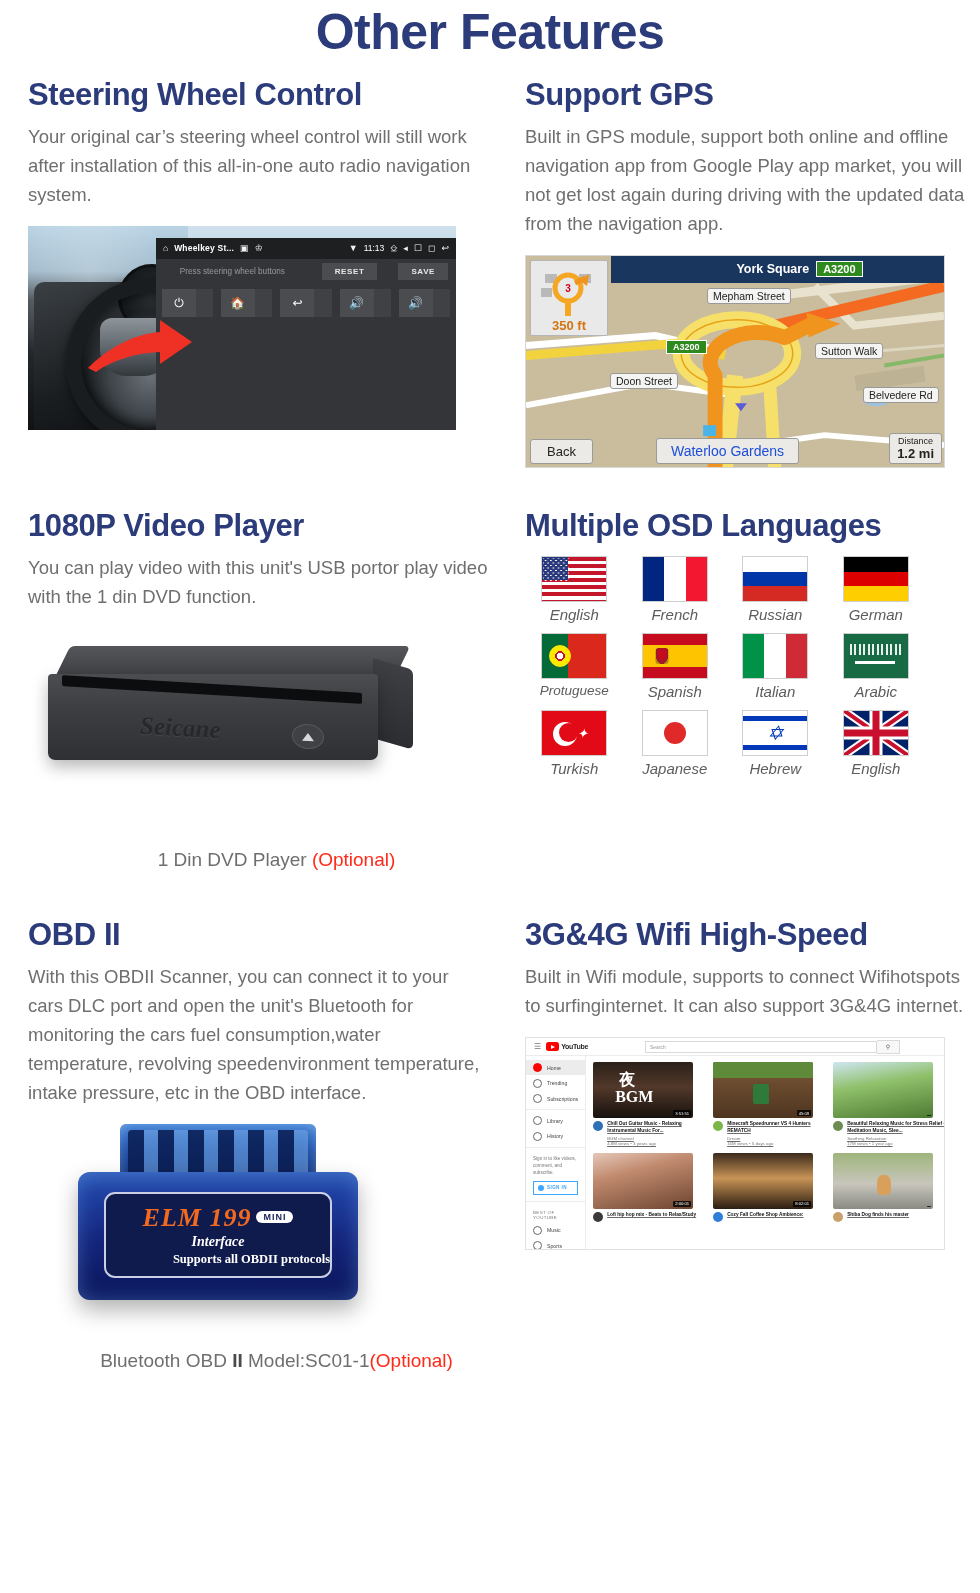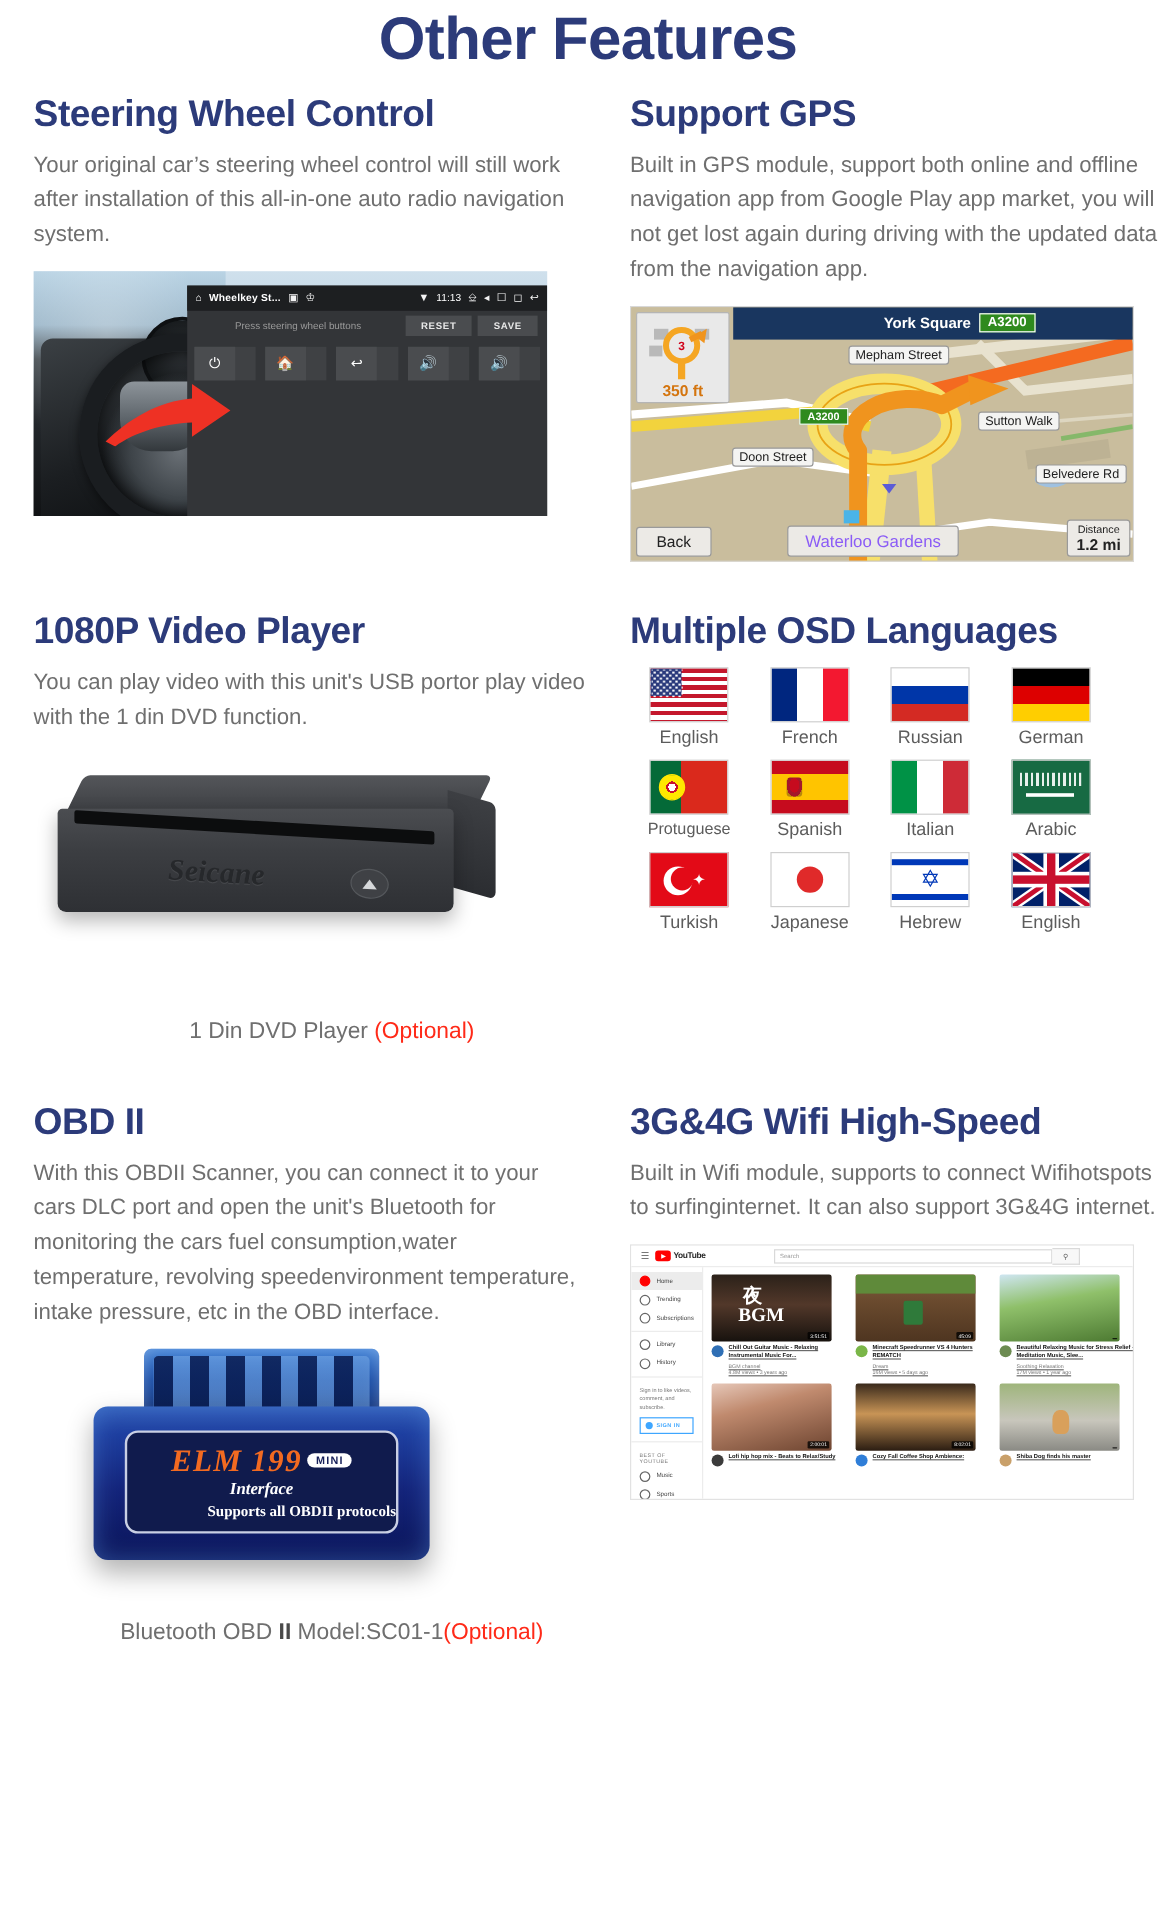--- a/index.html
+++ b/index.html
@@ -125,21 +125,21 @@
     font-size: 8.5px;
     padding: 0 7px;
     gap: 6px;
   }
   .swc-statusbar .sb-title { font-weight: bold; font-size: 8.5px; letter-spacing: .2px;}
   .swc-statusbar .sb-spacer { flex: 1; }
   .swc-statusbar .sb-ico { opacity: .95; font-size: 9px; }
   .swc-statusbar .sb-time { font-size: 8.5px; }
   .swc-row2 {
     display: flex; align-items: center;
-    height: 26px; padding: 0 8px; gap: 5px;
+    height: 26px; padding: 0 8px; gap: 21px;
   }
   .swc-hint { flex: 1; text-align: center; color: #9a9a9a; font-size: 8.2px; }
   .swc-btn {
     background: #4a4c4f;
     color: #e8e8e8;
     font-size: 8px;
     font-weight: bold;
     letter-spacing: .6px;
     padding: 4px 13px;
     border: none;
@@ -196,21 +196,21 @@
     font-size: 10.5px; color: #222; white-space: nowrap;
   }
   .gps-back {
     position: absolute; left: 4px; bottom: 3px;
     background: #eceae6; border: 1px solid #9a9a9a; border-radius: 3px;
     padding: 4px 16px; font-size: 13px; color: #222;
   }
   .gps-dest {
     position: absolute; left: 130px; bottom: 3px;
     background: #eceae6; border: 1px solid #9a9a9a; border-radius: 3px;
-    padding: 4px 14px; font-size: 14px; color: #8b5cf6;
+    padding: 4px 14px; font-size: 14px; color: #1d4ed8;
   }
   .gps-distbox {
     position: absolute; right: 2px; bottom: 3px;
     background: #eceae6; border: 1px solid #9a9a9a; border-radius: 3px;
     padding: 2px 7px; font-size: 9px; color: #222; text-align: center;
   }
   .gps-distbox .val { font-size: 13px; font-weight: bold; }
 
   
   .dvd-wrap { height: 215px; position: relative; margin-top: 10px;}
@@ -265,21 +265,21 @@
 
   
   .flags {
     display: grid;
     grid-template-columns: repeat(4, 1fr);
     row-gap: 10px;
     column-gap: 2px;
     margin-top: 12px;
     width: 400px;
   }
-  .flag-cell { text-align: center; }
+  .flag-cell { text-align: center; font-style: italic; }
   .flag {
     width: 66px; height: 46px;
     margin: 0 auto 4px auto;
     border: 1px solid #cfcfcf;
     box-sizing: border-box;
     position: relative;
     overflow: hidden;
     background: #fff;
   }
   .flag-label { font-size: 15px; color: #5c5c5c; }

